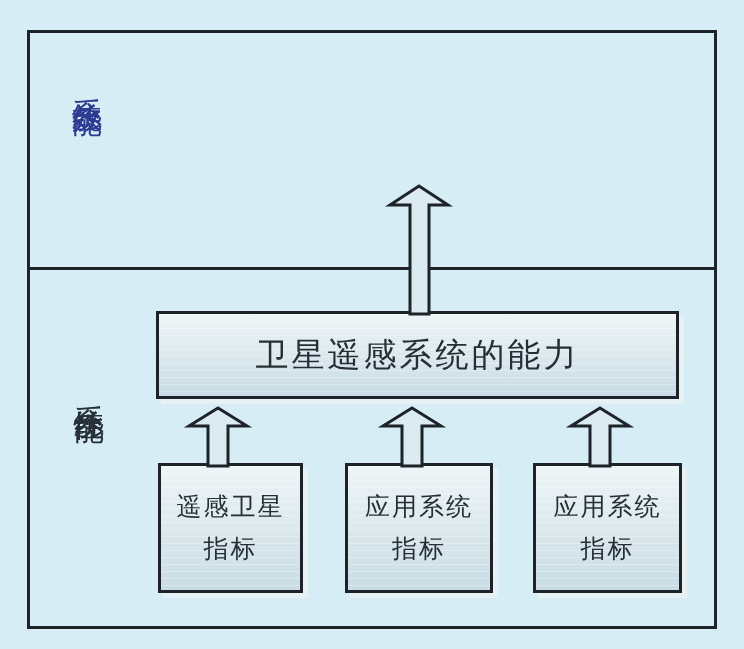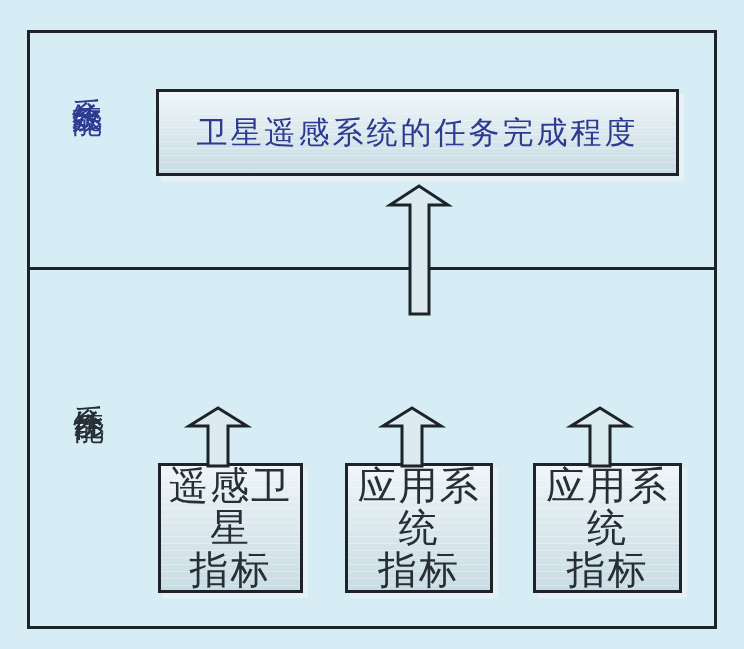--- a/index.html
+++ b/index.html
@@ -57,21 +57,21 @@
     font-size:31px;letter-spacing:3px;
   }
   .node.capability{
     left:156px;top:311px;width:523px;height:88px;
     color:var(--body_text);
     font-size:33px;letter-spacing:3px;
   }
   .node.indicator{
     top:463px;height:130px;
     color:var(--body_text);
-    font-size:39px;letter-spacing:2px;line-height:42px;
+    font-size:25px;letter-spacing:2px;line-height:42px;
   }
   .node.sat{left:158px;width:145px;}
   .node.ground{left:345px;width:148px;}
   .node.app{left:533px;width:149px;}
   .arrows{
     position:absolute;left:0;top:0;width:744px;height:649px;
     pointer-events:none;
   }
   .arrows polygon{
     fill:var(--arrow_fill);
@@ -85,24 +85,24 @@
 
 <div class="canvas">
 
   <div class="outer"></div>
   <div class="divider"></div>
 
   <div class="vlabel eff">系统效能</div>
 
   <div class="vlabel perf">系统性能</div>
 
-  <div class="node task">
-    <span class="txt">卫星遥感系统的任务完成程度</span>
+
+  <div class="node capability">
+    <span class="txt">卫星遥感系统的能力</span>
   </div>
-
 
   <div class="node indicator sat">
     <span class="txt">
       <span>遥感卫星</span><br>
       <span>指标</span>
     </span>
   </div>
 
   <div class="node indicator ground">
     <span class="txt">

